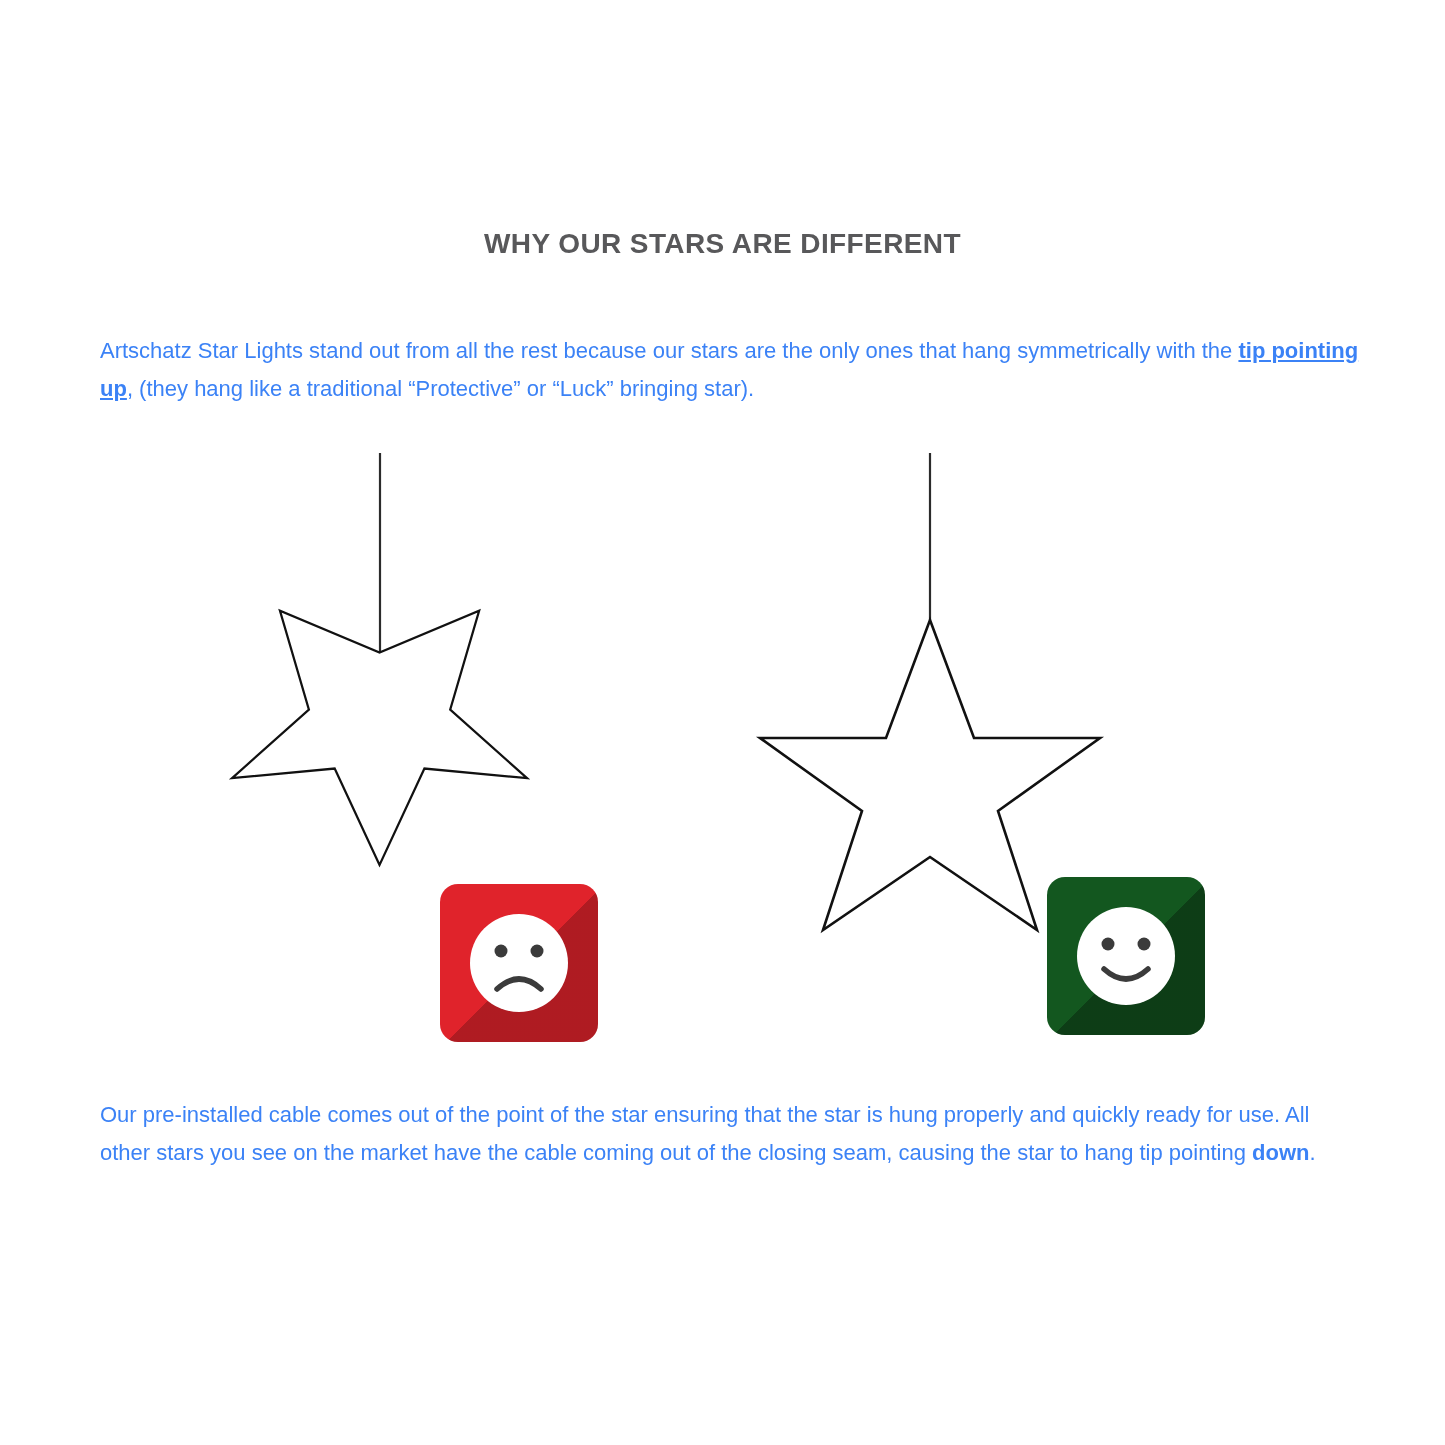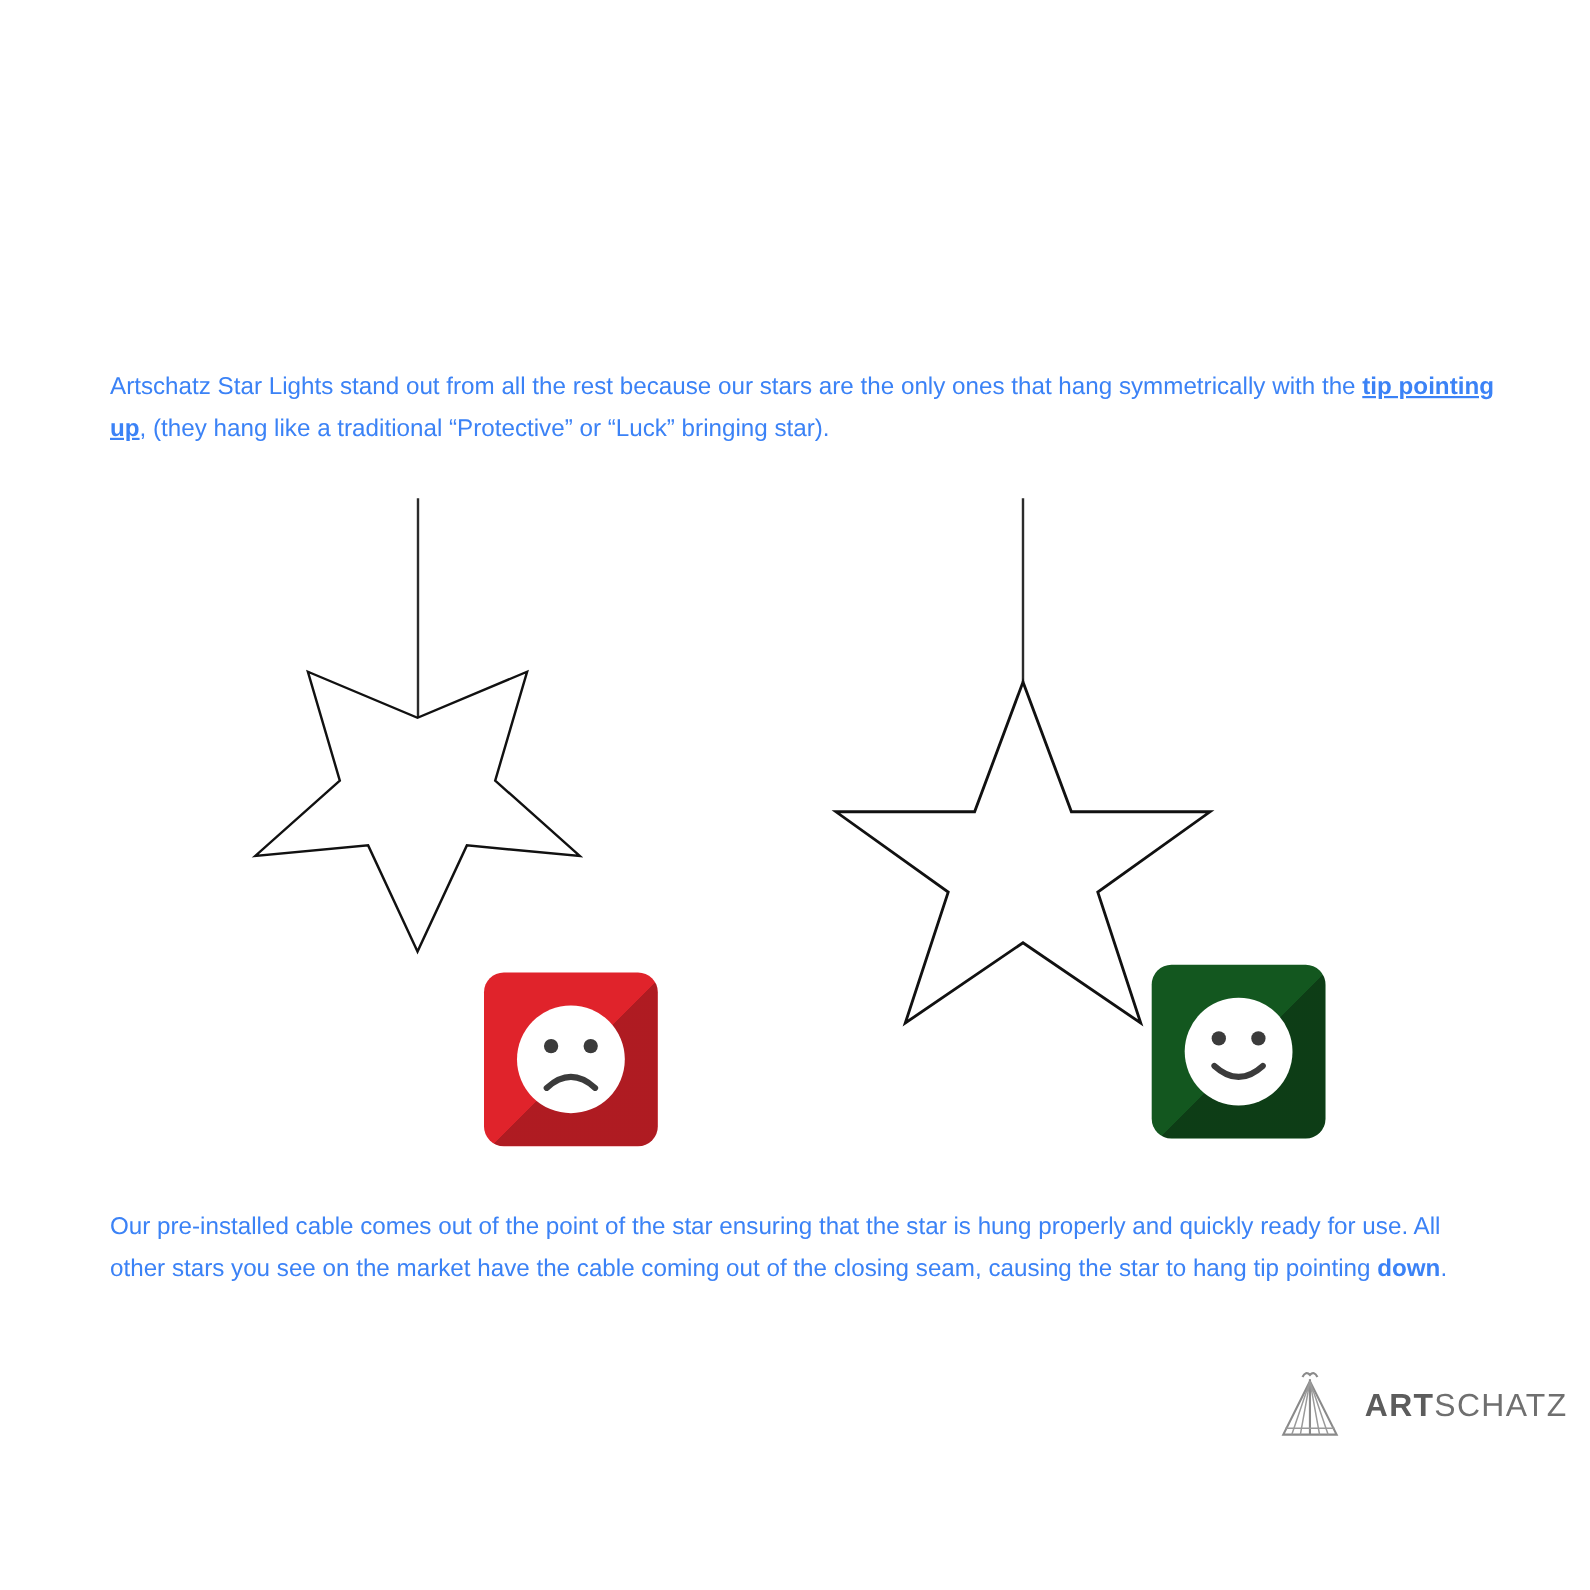--- a/index.html
+++ b/index.html
@@ -121,20 +121,21 @@
   .logo .wordmark .strong {
     font-weight: bold;
     color: #5c5c5c;
   }
 </style>
 </head>
 <body>
 
 <div class="page">
 
+  <div class="title">WHY OUR STARS ARE DIFFERENT</div>
 
   <div class="para para-top">
     <span>Artschatz Star Lights stand out from all the rest because our stars are the only ones that hang symmetrically with the </span><span class="u-bold">tip pointing up</span><span>, (they hang like a traditional “Protective” or “Luck” bringing star).</span>
   </div>
 
   <div class="figure">
 
     <svg class="star-svg star-left" width="380" height="500" viewBox="0 0 380 500">
       <line x1="190" y1="5" x2="190" y2="228" stroke="#2b2b2b" stroke-width="2.2"></line>
       <polygon points="190,237 232,190 295,200 275,265 338,300 272,344 288,410 225,396 190,460 155,396 92,410 108,344 42,300 105,265 85,200 148,190" fill="none" stroke="#111111" stroke-width="0"></polygon>
@@ -166,26 +167,14 @@
         <circle cx="97" cy="67" r="6.5" fill="#3b3b3b"></circle>
         <path d="M 57 92 Q 79 112 101 92" fill="none" stroke="#3b3b3b" stroke-width="5.5" stroke-linecap="round"></path>
       </svg>
     </div>
   </div>
 
   <div class="para para-bottom">
     <span>Our pre-installed cable comes out of the point of the star ensuring that the star is hung properly and quickly ready for use. All other stars you see on the market have the cable coming out of the closing seam, causing the star to hang tip pointing </span><span class="b-only">down</span><span>.</span>
   </div>
 
-  <div class="logo">
-    <svg class="mark" viewBox="0 0 74 70">
-      <path d="M30 8 Q33 2 37 6 Q41 2 44 8" fill="none" stroke="#8a8a8a" stroke-width="2"></path>
-      <path d="M37 10 L37 62" stroke="#8a8a8a" stroke-width="2"></path>
-      <path d="M37 12 L12 62 L62 62 Z" fill="none" stroke="#8a8a8a" stroke-width="2"></path>
-      <path d="M37 12 L20 62 M37 12 L28 62 M37 12 L46 62 M37 12 L54 62" stroke="#9a9a9a" stroke-width="1.4"></path>
-      <path d="M14 56 L60 56" stroke="#9a9a9a" stroke-width="1.4"></path>
-    </svg>
-    <div class="wordmark">
-      <span class="strong">ART</span><span>SCHATZ</span>
-    </div>
-  </div>
 
 </div>
 
 </body></html>

